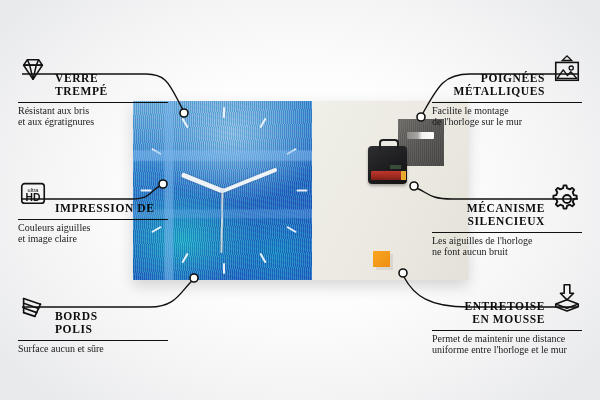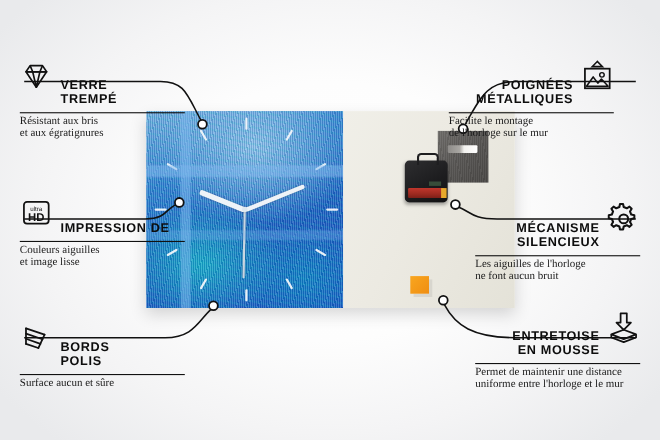--- a/index.html
+++ b/index.html
@@ -131,21 +131,21 @@
   #wires { position: absolute; left: 0; top: 0; width: 600px; height: 400px; pointer-events: none; }
 
   
   .feature { position: absolute; }
   .feature .head {
     display: flex; align-items: center; gap: 7px;
   }
   .feature.right .head { justify-content: flex-end; }
   .ficon { flex: 0 0 auto; width: 30px; height: 30px; display: block; }
   .titles {
-    font-family: Liberation Sans, sans-serif;
+    font-family: Liberation Serif, serif;
     font-weight: bold;
     font-size: 11.5px;
     letter-spacing: 0.6px;
     line-height: 13px;
     color: #0d0d0d;
     text-transform: uppercase;
     white-space: nowrap;
     margin-top: 32px;
   }
   .feature.left .titles { text-align: left; }
@@ -160,21 +160,21 @@
     color: #1a1a1a;
     margin-top: 3px;
     white-space: nowrap;
   }
   .feature.right .desc { text-align: left; }
 
   
   #f-verre   { left: 18px;  top: 40px;  width: 150px; }
   #f-impr    { left: 18px;  top: 170px; width: 150px; }
   #f-bords   { left: 18px;  top: 278px; width: 150px; }
-  #f-poign   { left: 408px; top: 40px;  width: 150px; }
+  #f-poign   { left: 432px; top: 40px;  width: 150px; }
   #f-meca    { left: 432px; top: 170px; width: 150px; }
   #f-entre   { left: 432px; top: 268px; width: 150px; }
 </style>
 </head>
 <body>
 
 <div id="stage">
 
   <div class="product">
 
@@ -263,21 +263,21 @@
         <text x="16" y="14.5" font-family="Liberation Sans, sans-serif" font-size="6" text-anchor="middle" fill="#111">ultra</text>
         <text x="16" y="24" font-family="Liberation Sans, sans-serif" font-size="11" font-weight="bold" text-anchor="middle" fill="#111">HD</text>
       </svg>
       <div class="titles">
         <div>IMPRESSION DE</div>
       </div>
     </div>
     <div class="rule"></div>
     <div class="desc">
       <div>Couleurs aiguilles</div>
-      <div>et image lisse</div>
+      <div>et image claire</div>
     </div>
   </div>
 
   <div class="feature left" id="f-bords">
     <div class="head">
       <svg class="ficon" viewBox="0 0 32 32">
         <g stroke="#111" stroke-width="1.7" stroke-linecap="round">
           <path d="M6 7 L24 13"></path>
           <path d="M6 12 L22 17.5"></path>
           <path d="M6 17 L20 22"></path>

